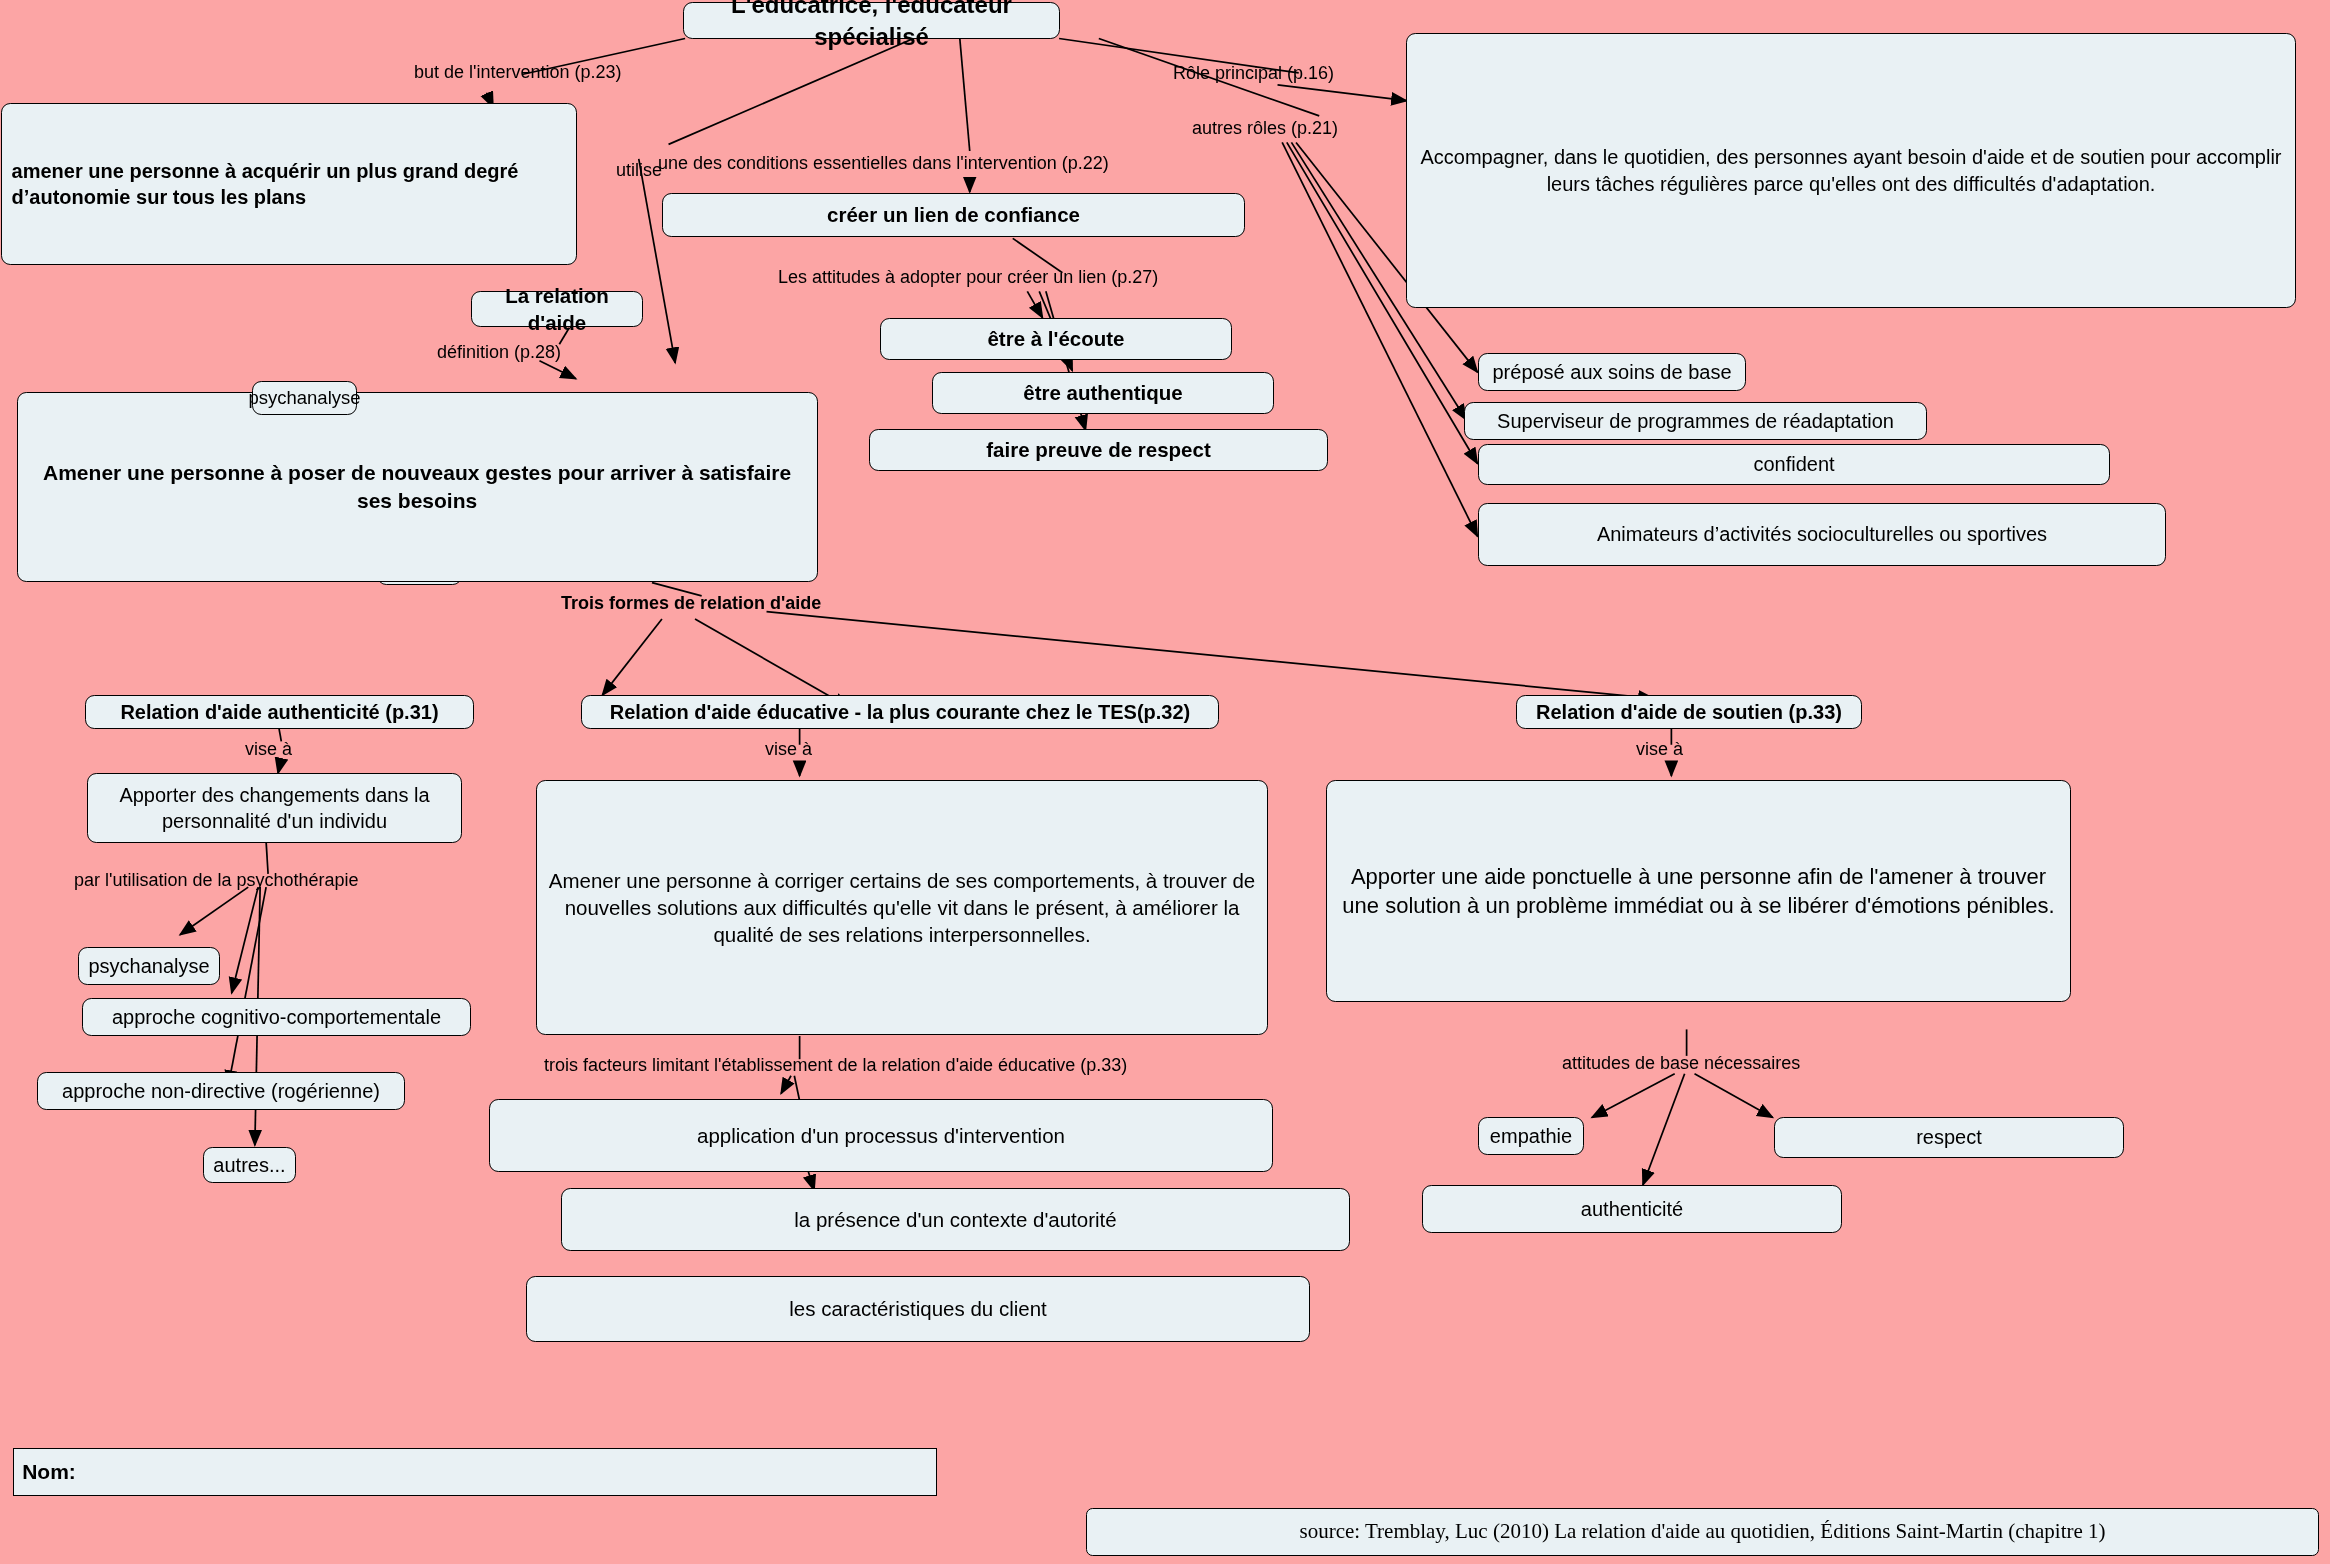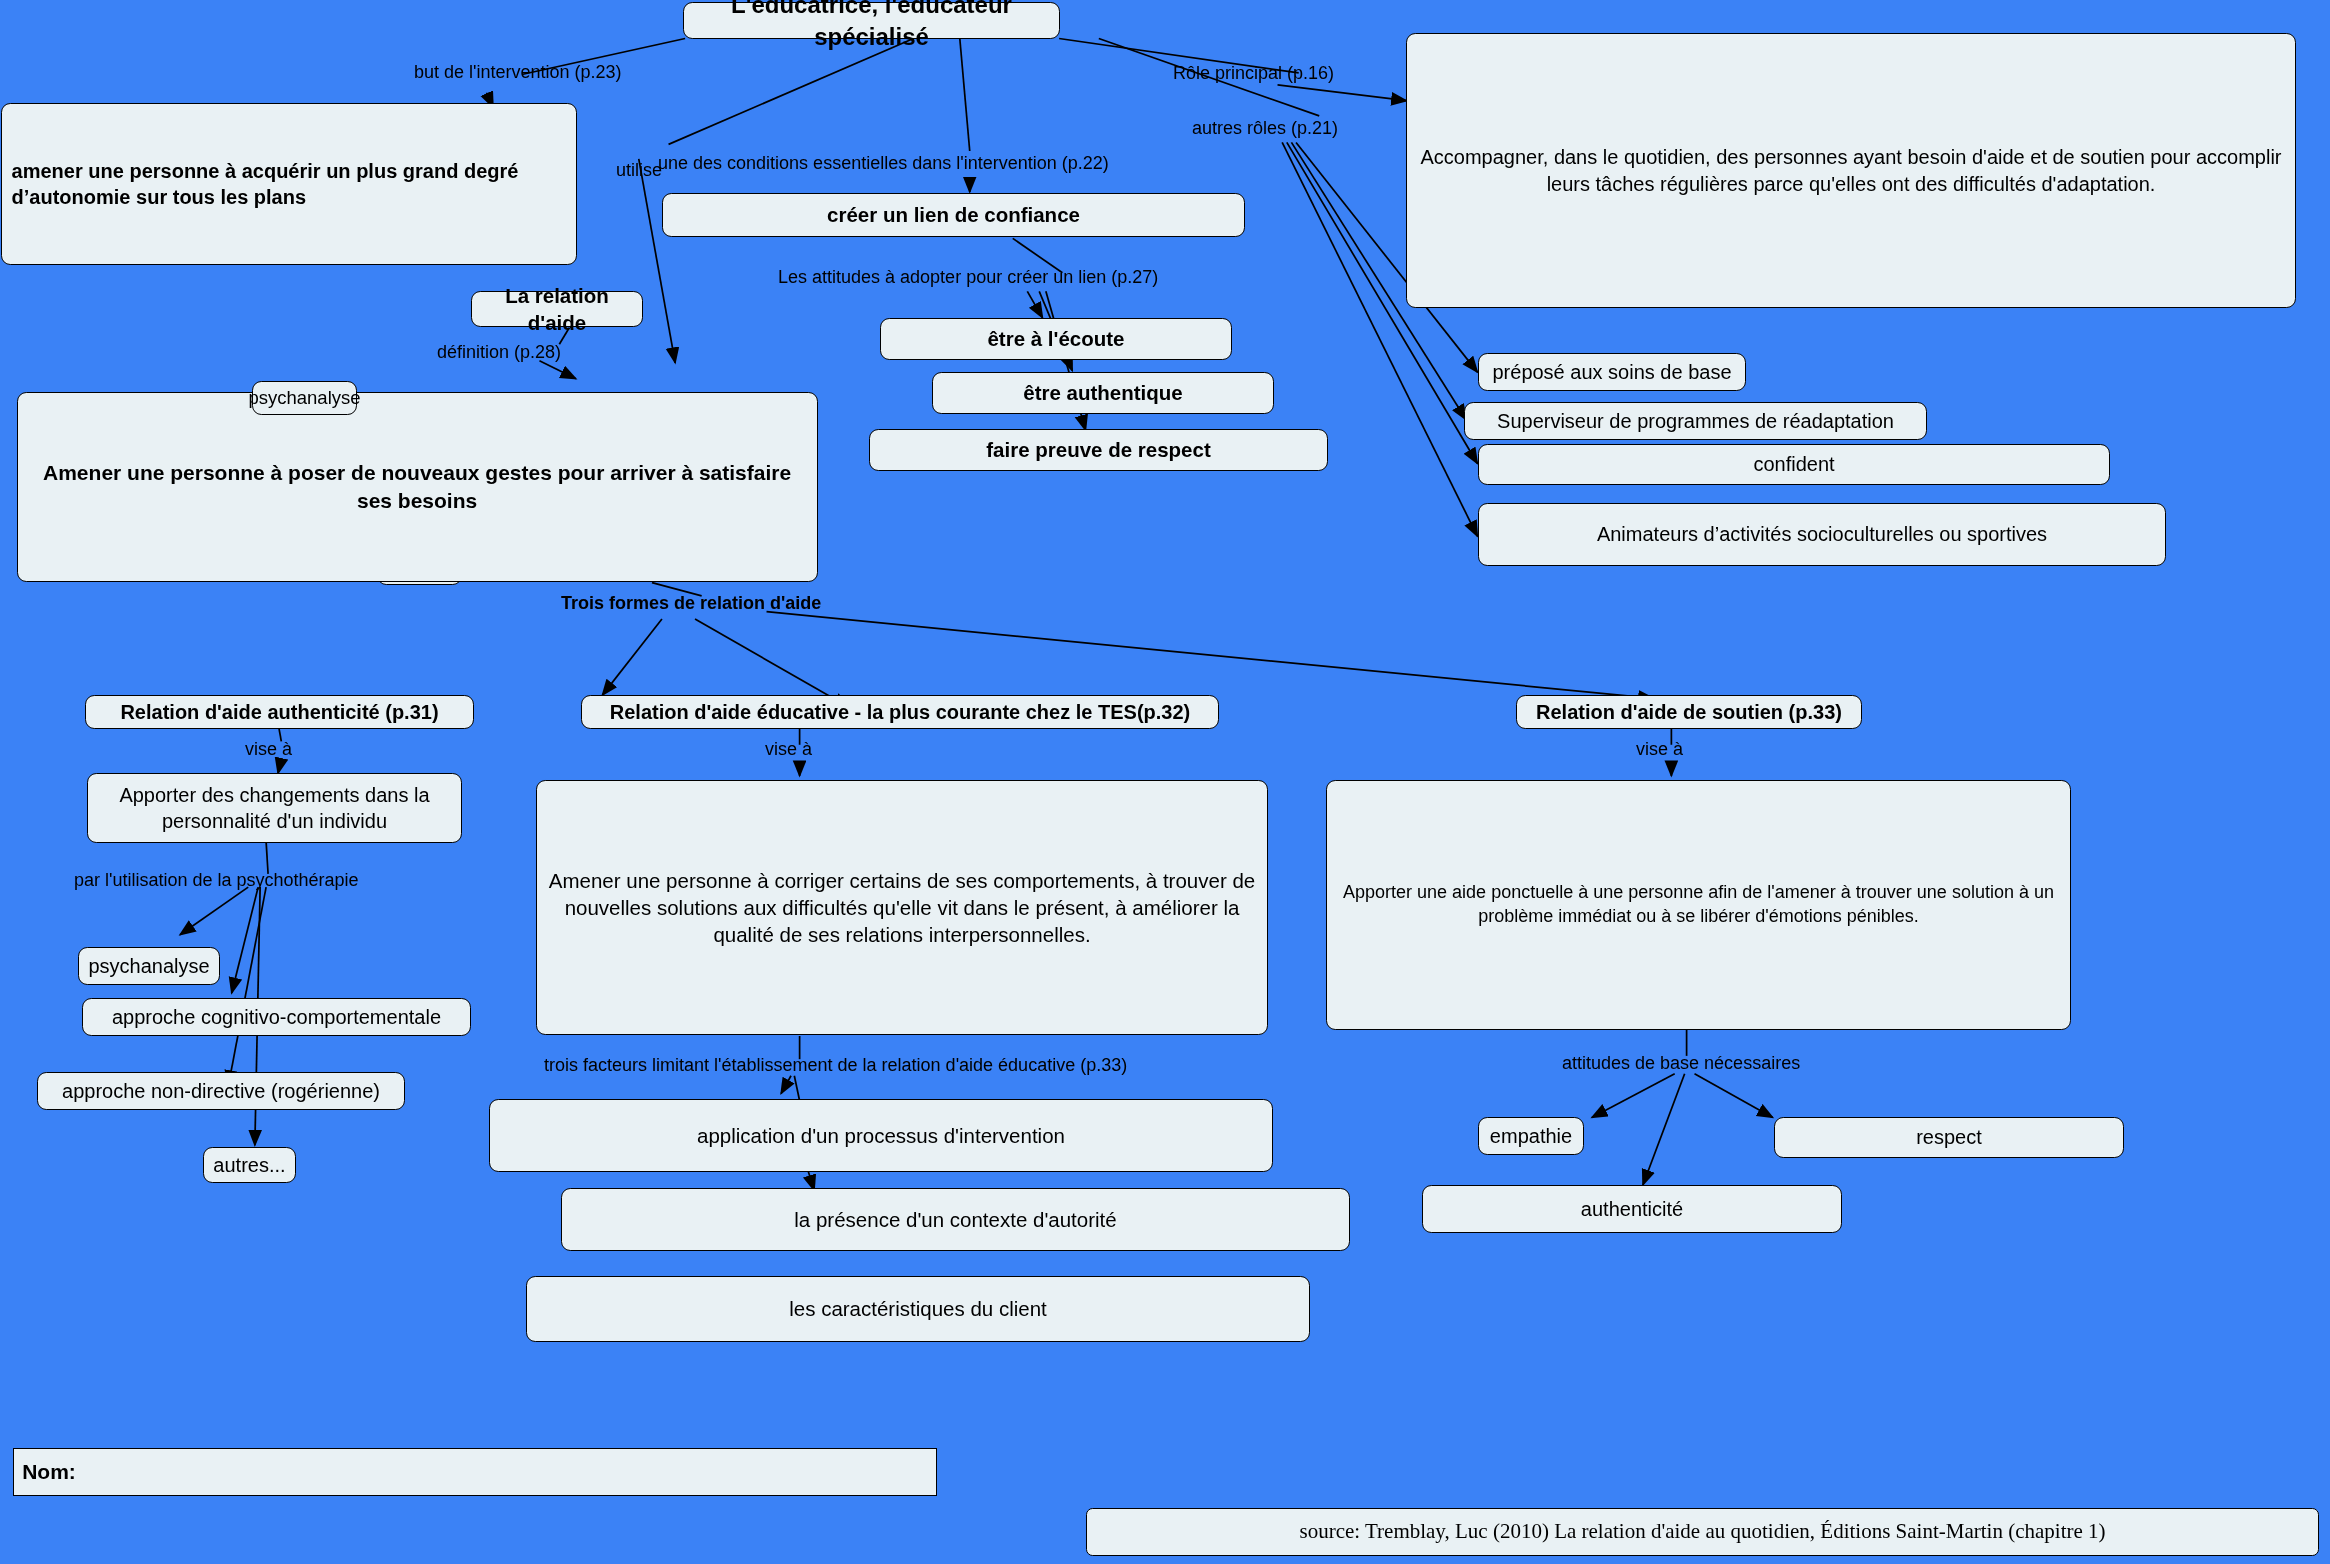--- a/index.html
+++ b/index.html
@@ -5,21 +5,21 @@
 <style>
   html, body {
     margin: 0;
     padding: 0;
     background: #ffffff;
   }
   #canvas {
     position: relative;
     width: 2330px;
     height: 1565px;
-    background: #3b82f6;
+    background: #fca5a5;
     font-family: "Liberation Sans", sans-serif;
     overflow: hidden;
   }
   #edges {
     position: absolute;
     left: 0; top: 0;
     width: 2330px;
     height: 1565px;
     pointer-events: none;
     z-index: 1;
@@ -188,21 +188,21 @@
   <div class="node" style="left:203px; top:1147px; width:93px; height:36px; font-size:20px;">autres...</div>
 
   <div class="node" style="left:536px; top:780px; width:732px; height:255px; font-size:20.5px;">Amener une personne à corriger certains de ses comportements, à trouver de nouvelles solutions aux difficultés qu'elle vit dans le présent, à améliorer la qualité de ses relations interpersonnelles.</div>
 
   <div class="label" style="left:544px; top:1056px; font-size:18px;">trois facteurs limitant l'établissement de la relation d'aide éducative (p.33)</div>
 
   <div class="node" style="left:489px; top:1099px; width:784px; height:73px; font-size:20.5px;">application d'un processus d'intervention</div>
   <div class="node" style="left:561px; top:1188px; width:789px; height:63px; font-size:20.5px;">la présence d'un contexte d'autorité</div>
   <div class="node" style="left:526px; top:1276px; width:784px; height:66px; font-size:20.5px;">les caractéristiques du client</div>
 
-  <div class="node" style="left:1326px; top:780px; width:745px; height:250px; font-size:18px;">Apporter une aide ponctuelle à une personne afin de l'amener à trouver une solution à un problème immédiat ou à se libérer d'émotions pénibles.</div>
+  <div class="node" style="left:1326px; top:780px; width:745px; height:222px; font-size:22px;">Apporter une aide ponctuelle à une personne afin de l'amener à trouver une solution à un problème immédiat ou à se libérer d'émotions pénibles.</div>
 
   <div class="label" style="left:1562px; top:1054px; font-size:18px;">attitudes de base nécessaires</div>
 
   <div class="node" style="left:1478px; top:1117px; width:106px; height:38px; font-size:20px;">empathie</div>
   <div class="node" style="left:1774px; top:1117px; width:350px; height:41px; font-size:20px;">respect</div>
   <div class="node" style="left:1422px; top:1185px; width:420px; height:48px; font-size:20px;">authenticité</div>
 
   <div class="node sq bold" style="left:13.2px; top:1448px; width:924px; height:48px; font-size:21px; text-align:left; justify-content:flex-start; padding-left:8px; border-radius:0;">Nom:</div>
 
   <div class="node serif" style="left:1086px; top:1508px; width:1233px; height:48px; font-size:21px; border-radius:6.6px;">source: Tremblay, Luc (2010) La relation d'aide au quotidien, Éditions Saint-Martin (chapitre 1)</div>

